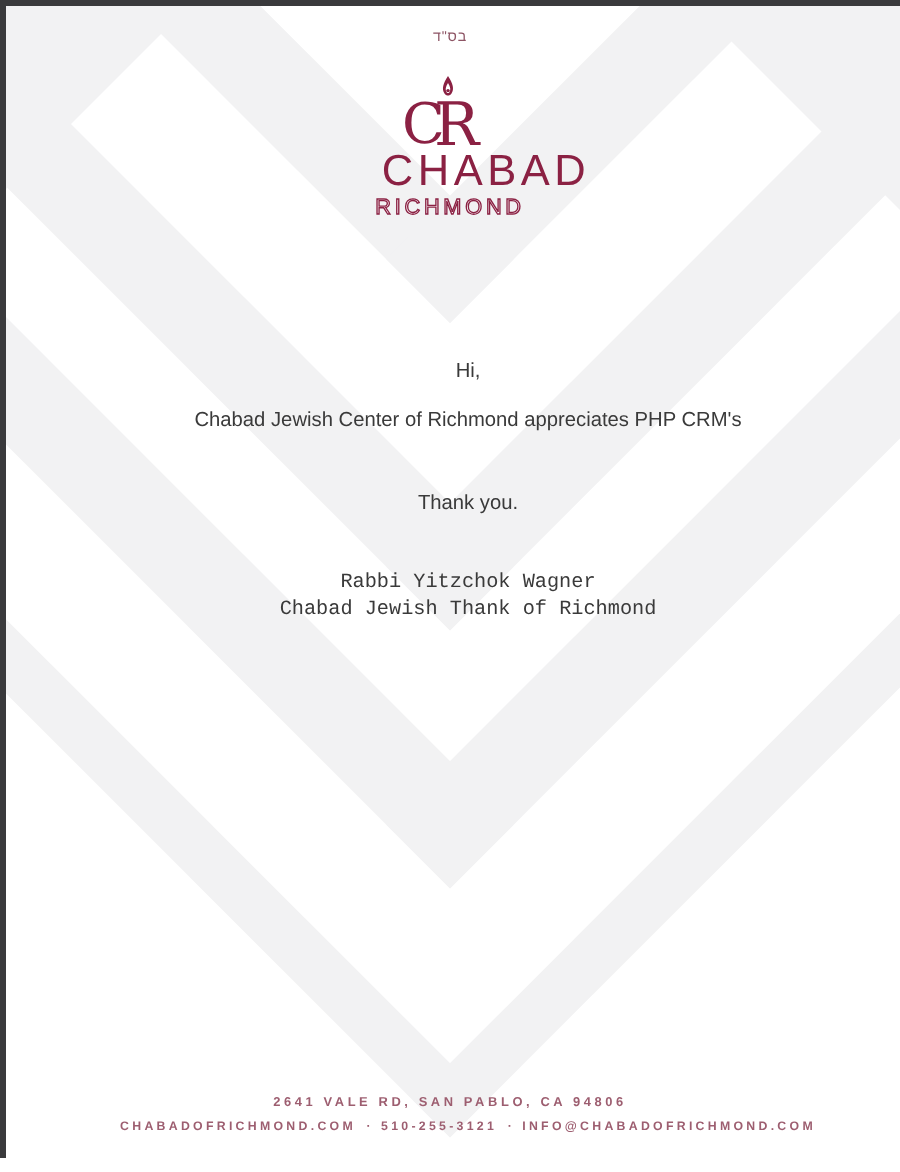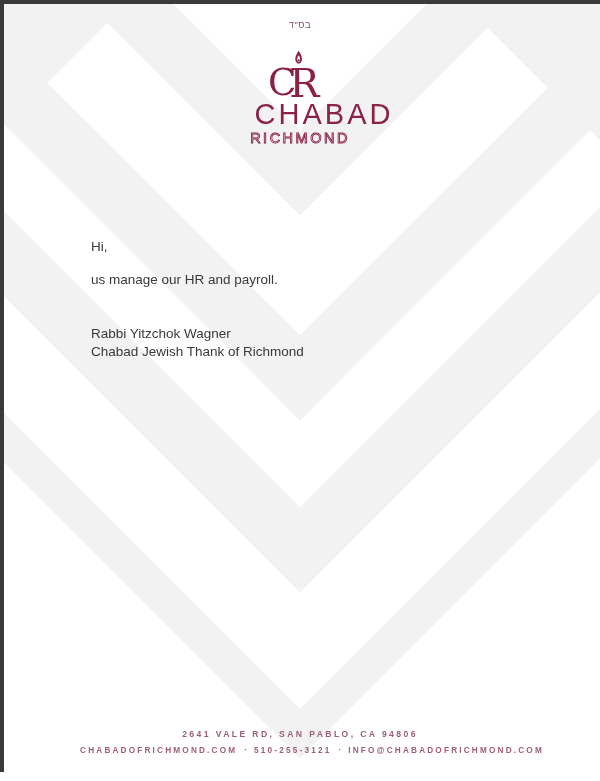--- a/index.html
+++ b/index.html
@@ -34,26 +34,26 @@
   .logo { position:absolute; top:50px; left:0; width:100%; text-align:center; z-index:2; }
   .monogram { display:block; margin:0 auto; width:78px; height:52px; }
   .mono-letter { font-family:"DejaVu Serif", serif; fill:var(--maroon,#8b2143); }
   .logo-title {
     margin-top:-3px; font-size:29px; line-height:30px; letter-spacing:3px;
     color:var(--maroon,#8b2143); font-weight:400;margin-left:48px;
   }
   .logo-sub { display:block; margin:0 auto; width:150px; height:18px; }
   
   .body-text {
-    position:absolute; left:91px; top:238px; width:470px; z-index:2;
-    color:var(--text_color,#3a3a3a); font-size:13.5px; line-height:18px;
+    position:absolute; left:77px; top:238px; width:470px; z-index:2;
+    color:var(--text_color,#3a3a3a); font-size:13.5px; line-height:18px;text-align:center;
   }
   .para { margin-top:15px; }
   .closing { margin-top:37px; }
-  .signature { margin-top:36px; }
+  .signature { margin-top:36px;font-family:Liberation Mono, monospace; }
   
   .footer { position:absolute; left:0; bottom:0; width:100%; text-align:center; z-index:2; }
   .footer-address {
     font-size:8.6px; font-weight:bold; letter-spacing:2.4px;
     color:var(--footer_color,#9d5e70); margin-bottom:7px;
   }
   .footer-contact {
     font-size:8.2px; font-weight:bold; letter-spacing:2.2px;
     color:var(--footer_color,#9d5e70); margin-bottom:26px;padding-left:24px;
   }
@@ -88,22 +88,23 @@
     </svg>
     <div class="logo-title">CHABAD</div>
     <svg class="logo-sub" viewBox="0 0 150 18">
       <text x="75" y="13.5" text-anchor="middle" font-family="Liberation Sans, sans-serif" font-size="14.5" letter-spacing="2.5" fill="#ffffff" stroke="#8b2143" stroke-width="0.9">RICHMOND</text>
     </svg>
   </div>
 
   <div class="body-text">
     <div class="greeting">Hi,</div>
     <div class="para">
-      <div>us manage our HR and payroll.</div>
+      <div>Chabad Jewish Center of Richmond appreciates PHP CRM's</div>
     </div>
+    <div class="closing">Thank you.</div>
     <div class="signature">
       <div>Rabbi Yitzchok Wagner</div>
       <div>Chabad Jewish Thank of Richmond</div>
     </div>
   </div>
 
   <div class="footer">
     <div class="footer-address">2641 VALE RD, SAN PABLO, CA 94806</div>
     <div class="footer-contact">
       <span>CHABADOFRICHMOND.COM</span><span class="sep">·</span><span>510-255-3121</span><span class="sep">·</span><span>INFO@CHABADOFRICHMOND.COM</span>

